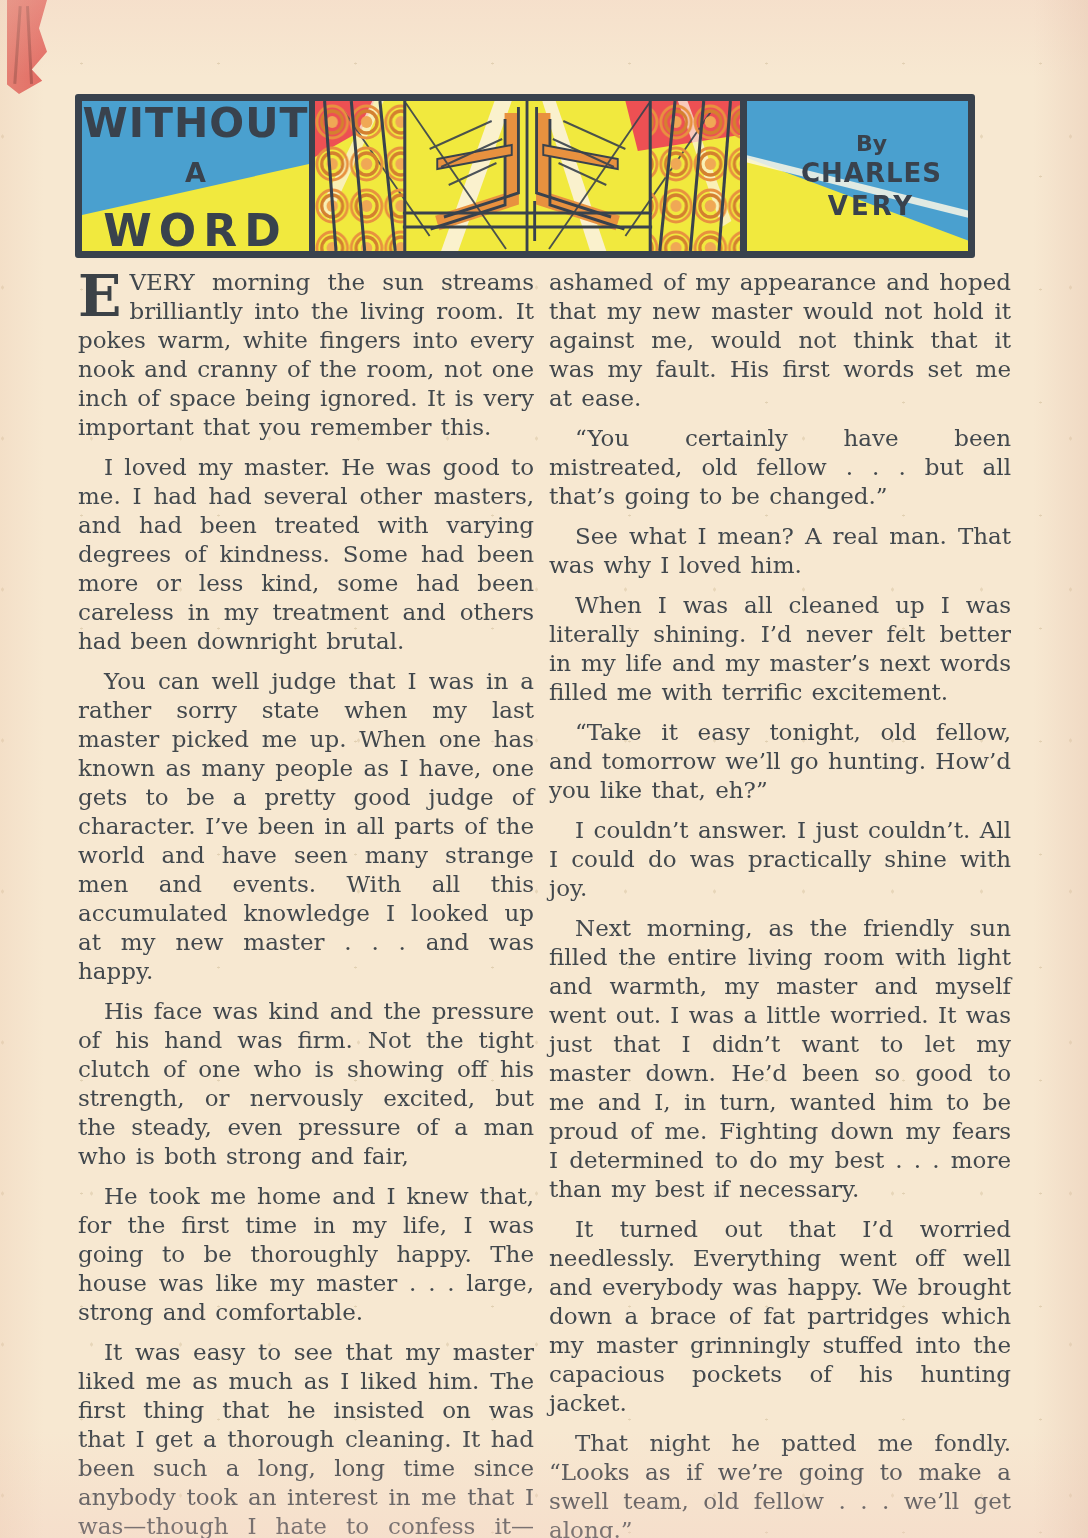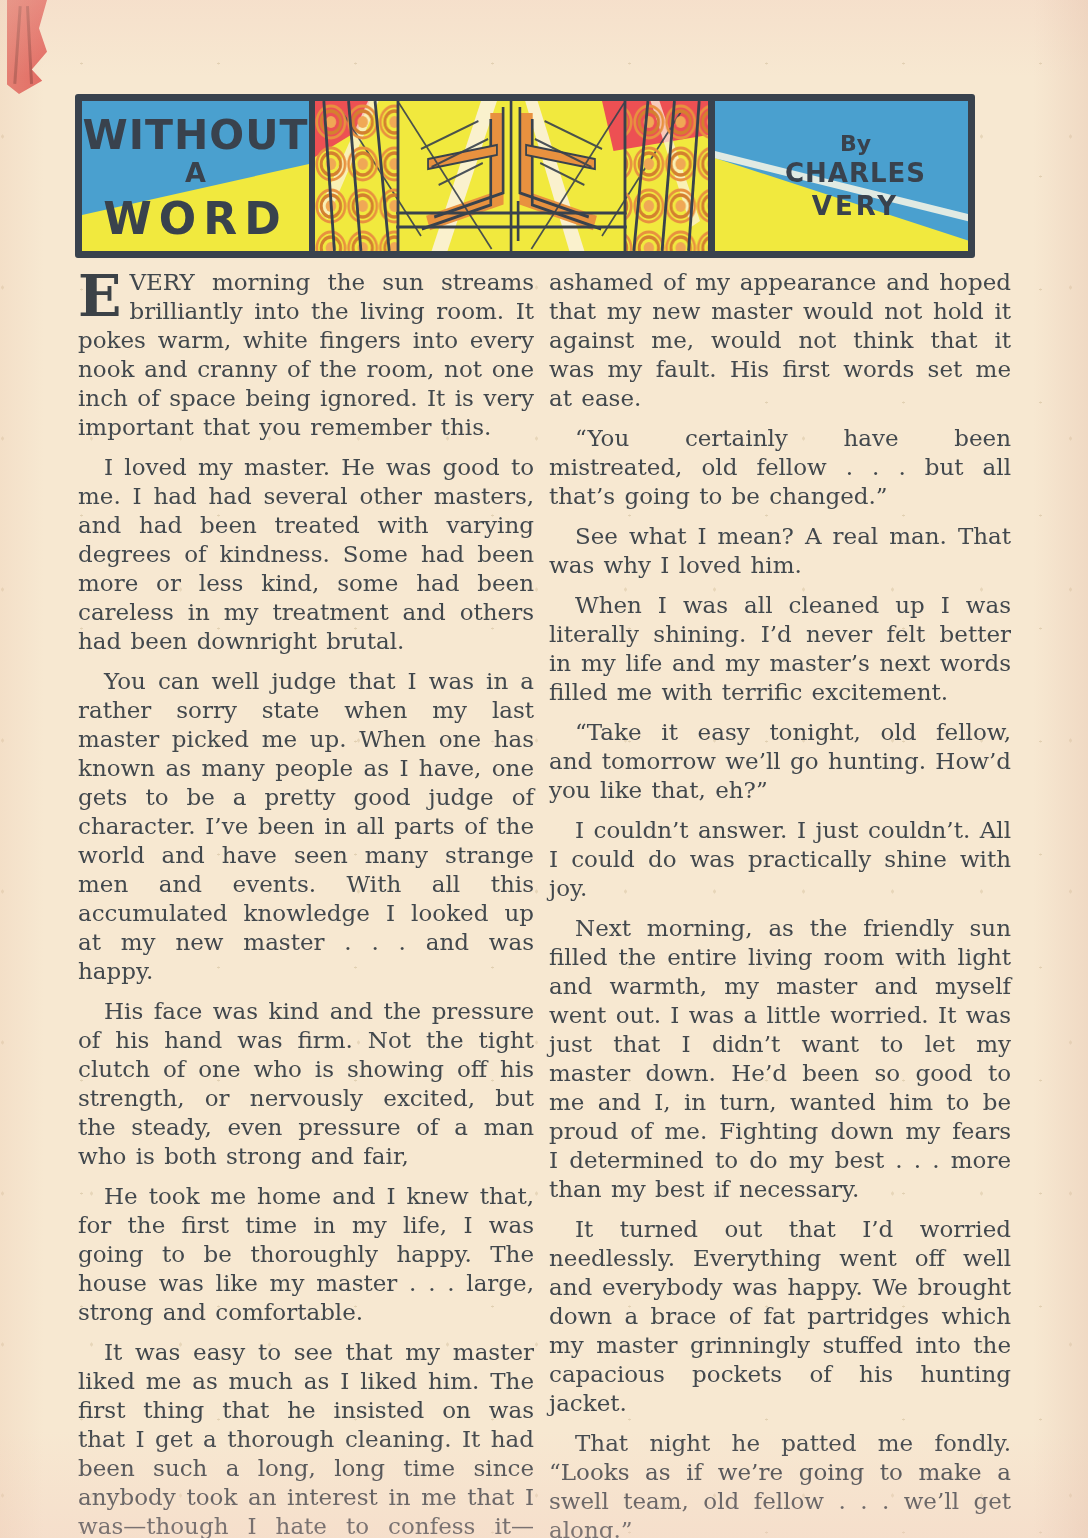--- a/index.html
+++ b/index.html
@@ -43,31 +43,31 @@
   .banner-left{
     position:relative;width:233px;flex:0 0 auto;background:#4aa0cf;
     border-right:6px solid #39424d;box-sizing:border-box;overflow:hidden;
   }
   .banner-left::after{
     content:"";position:absolute;inset:0;background:#f1e93e;
     clip-path:polygon(0 100%,0 76%,100% 42%,100% 100%);
   }
   .banner-title{
     position:relative;z-index:2;height:100%;
-    display:flex;flex-direction:column;align-items:center;justify-content:center;
+    display:flex;flex-direction:column;align-items:center;justify-content:space-between;
     font-family:"DejaVu Sans", sans-serif;font-weight:bold;color:#39424d;
     line-height:1;padding-top:2px;
   }
   .banner-title .t1{font-size:41px;letter-spacing:1px;}
   .banner-title .t2{font-size:27px;margin:3px 0;}
   .banner-title .t3{font-size:44px;letter-spacing:7px;margin-top:8px;}
   .banner-mid{position:relative;flex:1 1 auto;overflow:hidden;}
   .banner-mid svg{display:block;width:100%;height:100%;}
   .banner-right{
-    position:relative;width:260px;flex:0 0 auto;background:#4aa0cf;
+    position:relative;width:228px;flex:0 0 auto;background:#4aa0cf;
     border-left:7px solid #39424d;box-sizing:border-box;overflow:hidden;
   }
   .banner-right::before{
     content:"";position:absolute;inset:0;background:#f1e93e;
     clip-path:polygon(0 38%,0 100%,100% 100%,100% 93%);
   }
   .banner-right::after{ 
     content:"";position:absolute;left:-8%;top:55%;width:120%;height:7px;
     background:rgba(250,247,230,.85);transform:rotate(14deg);
   }

